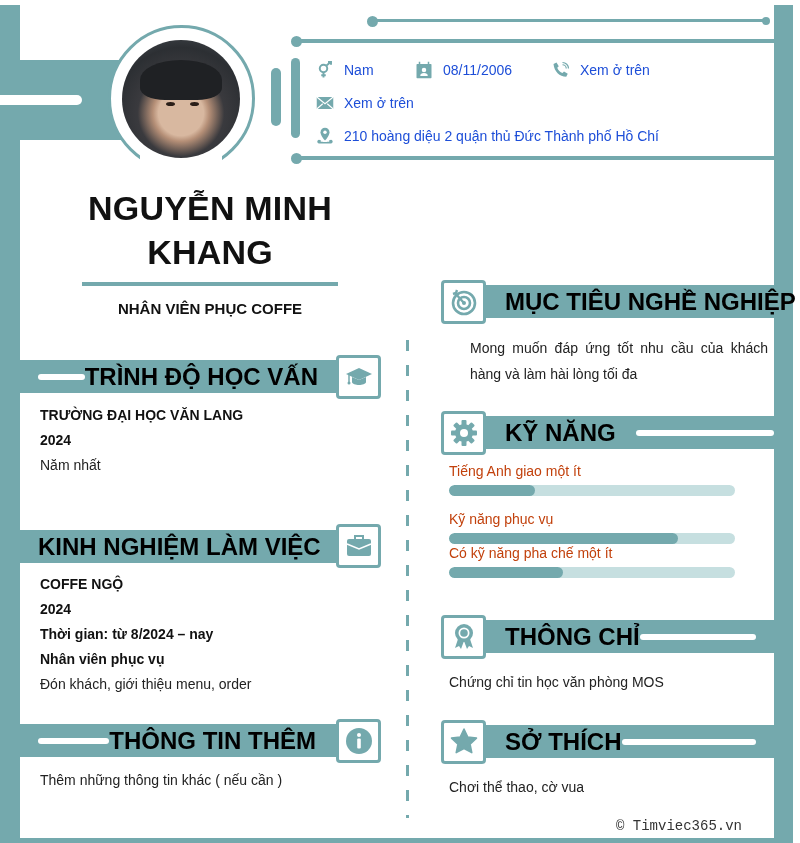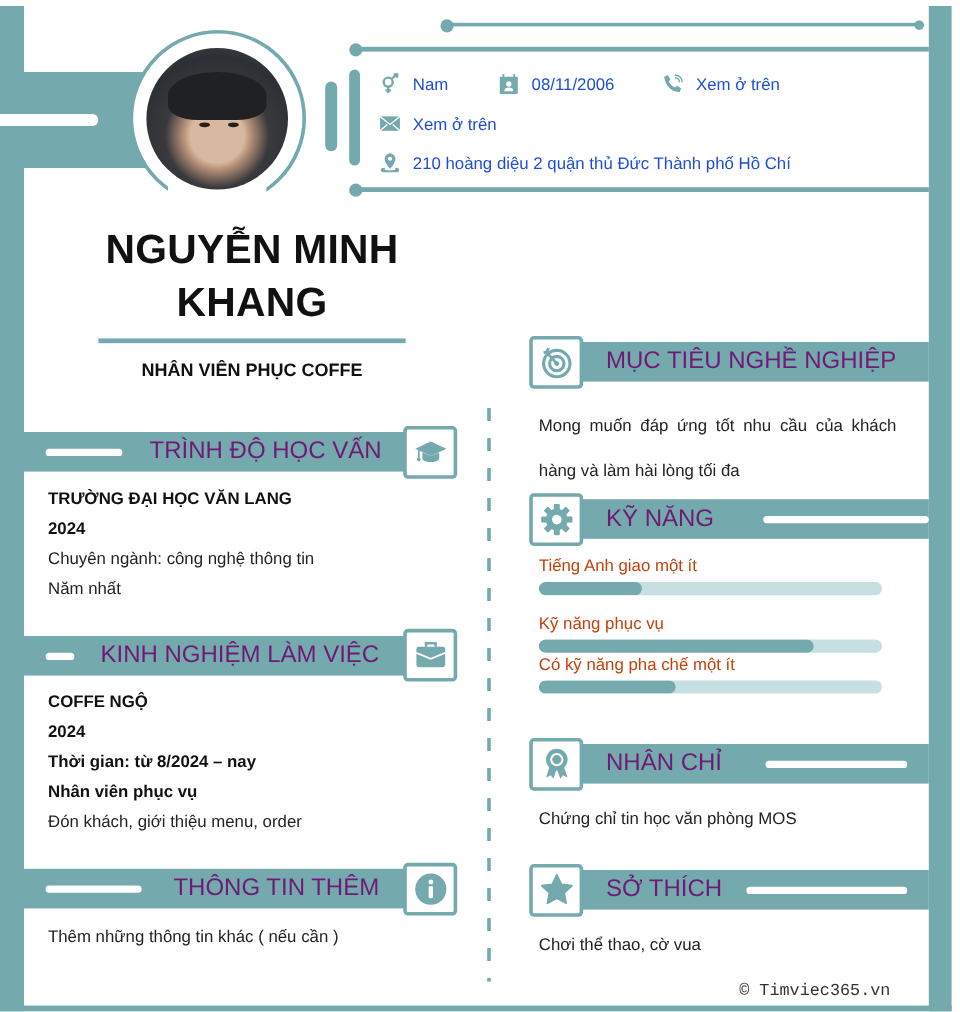--- a/index.html
+++ b/index.html
@@ -35,21 +35,21 @@
   .contact { font-size: 14px; color: #1d4ed8; display: flex; align-items: center; gap: 10px; }
   .contact svg { width: 18px; height: 18px; flex: none; }
 
   
   #name { left: 60px; top: 186px; width: 300px; text-align: center; font-size: 34px; font-weight: 700; line-height: 44px; color: #111; letter-spacing: 0.2px; }
   #name-rule { left: 82px; top: 282px; width: 256px; height: 4px; background: #74a9ad; }
   #job-title { left: 60px; top: 300px; width: 300px; text-align: center; font-size: 15px; font-weight: 700; color: #111; }
 
   
   .sec-band { background: #74a9ad; height: 33px; display:flex; align-items:center; }
-  .sec-title { color: #701a75; font-weight: 400; font-size: 20px; white-space: nowrap; }
+  .sec-title { color: #000000; font-weight: 700; font-size: 24px; white-space: nowrap; }
   .sec-line { height: 6px; background: #fff; border-radius: 3px; }
   .icon-box { width: 45px; height: 44px; background: #fff; border: 3px solid #74a9ad; border-radius: 4px; display:flex; align-items:center; justify-content:center; }
   .icon-box svg { width: 30px; height: 30px; }
 
   .body-text { font-size: 14px; color: #222; line-height: 25px; }
   .body-text .b { font-weight: 700; color: #111; }
 
   #divider { left: 406px; top: 340px; width: 3px; height: 478px;
     background: repeating-linear-gradient(to bottom, #74a9ad 0 11px, transparent 11px 25px); }
 
@@ -145,21 +145,20 @@
   <svg viewBox="0 0 30 30">
       <path d="M2 12l13-6 13 6-13 6z" fill="#74a9ad"></path>
       <path d="M8 15v5c0 2 4 3 7 3s7-1 7-3v-5l-7 3z" fill="#74a9ad"></path>
       <path d="M5 13v7" stroke="#74a9ad" stroke-width="1.5"></path>
       <circle cx="5" cy="21" r="1.5" fill="#74a9ad"></circle>
     </svg>
 </div>
 <div class="abs body-text" style="left:40px;top:403px;width:350px">
   <div class="b">TRƯỜNG ĐẠI HỌC VĂN LANG</div>
   <div class="b">2024</div>
-  <div>Chuyên ngành: công nghệ thông tin</div>
   <div>Năm nhất</div>
 </div>
 
 <div class="abs sec-band" style="left:20px;top:530px;width:320px">
   <div class="sec-line" style="width:24px;margin-left:18px"></div>
   <div class="sec-title" style="margin-left:auto;margin-right:24px">KINH NGHIỆM LÀM VIỆC</div>
 </div>
 <div class="abs icon-box" style="left:336px;top:524px">
   <svg viewBox="0 0 30 30">
       <rect x="3" y="8" width="24" height="17" rx="2" fill="#74a9ad"></rect>
@@ -194,21 +193,21 @@
 <div class="abs icon-box" style="left:441px;top:280px">
   <svg viewBox="0 0 30 30">
       <g fill="none" stroke="#74a9ad" stroke-width="2.6">
         <circle cx="15" cy="16" r="11"></circle>
         <circle cx="15" cy="16" r="6"></circle>
       </g>
       <circle cx="15" cy="16" r="2" fill="#74a9ad"></circle>
       <path d="M15 16L6 6M4 7l3-1 1-3" stroke="#74a9ad" stroke-width="2.4" fill="none"></path>
     </svg>
 </div>
-<div class="abs body-text" style="left:449px;top:335px;width:298px;text-align:justify;line-height:38px">Mong muốn đáp ứng tốt nhu cầu của khách hàng và làm hài lòng tối đa</div>
+<div class="abs body-text" style="left:470px;top:335px;width:298px;text-align:justify;line-height:26px">Mong muốn đáp ứng tốt nhu cầu của khách hàng và làm hài lòng tối đa</div>
 
 <div class="abs sec-band" style="left:470px;top:416px;width:304px">
   <div class="sec-title" style="margin-left:35px">KỸ NĂNG</div>
   <div class="sec-line" style="width:138px;margin-left:auto;margin-right:0"></div>
 </div>
 <div class="abs icon-box" style="left:441px;top:411px">
   <svg viewBox="0 0 30 30">
       <g fill="#74a9ad">
         <circle cx="15" cy="15" r="9"></circle>
         <rect x="12.5" y="2" width="5" height="26" rx="1"></rect>
@@ -234,21 +233,21 @@
   </div>
   <div style="margin-top:1px">
     <div class="skill-label">Có kỹ năng pha chế một ít</div>
     <div class="skill-track" style="margin-top:6px">
         <div class="skill-fill" style="width: 40%;"></div>
       </div>
   </div>
 </div>
 
 <div class="abs sec-band" style="left:470px;top:620px;width:304px">
-  <div class="sec-title" style="margin-left:35px">NHÂN CHỈ</div>
+  <div class="sec-title" style="margin-left:35px">THÔNG CHỈ</div>
   <div class="sec-line" style="width:118px;margin-left:auto;margin-right:18px"></div>
 </div>
 <div class="abs icon-box" style="left:441px;top:615px">
   <svg viewBox="0 0 30 30">
       <circle cx="15" cy="11" r="9" fill="#74a9ad"></circle>
       <circle cx="15" cy="11" r="5.5" fill="#fff"></circle>
       <circle cx="15" cy="11" r="3.8" fill="#74a9ad"></circle>
       <path d="M9 17l-3 9 4-2 2 3 3-8zM21 17l3 9-4-2-2 3-3-8z" fill="#74a9ad"></path>
     </svg>
 </div>

